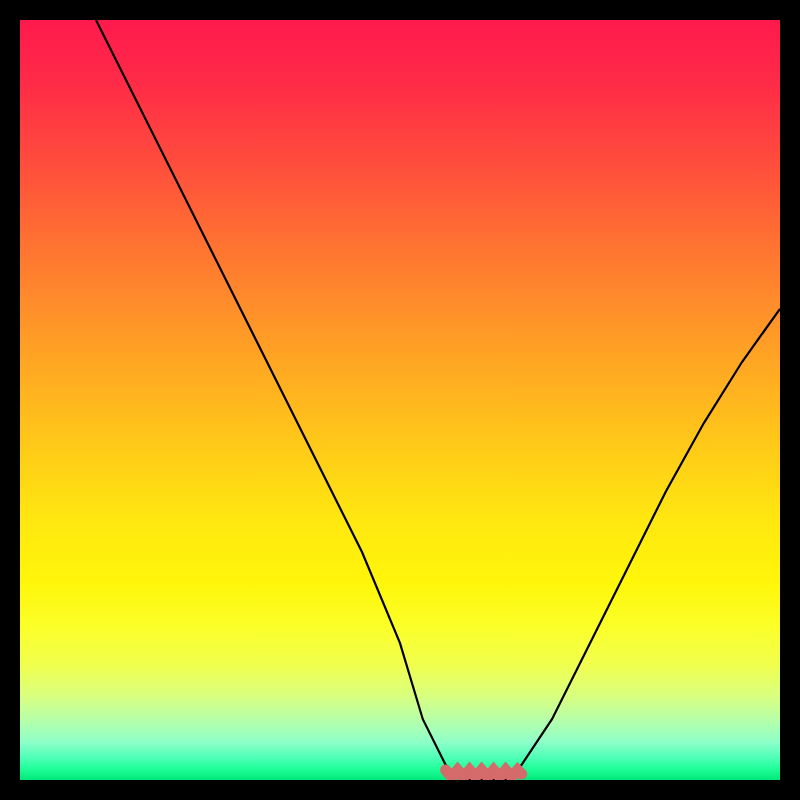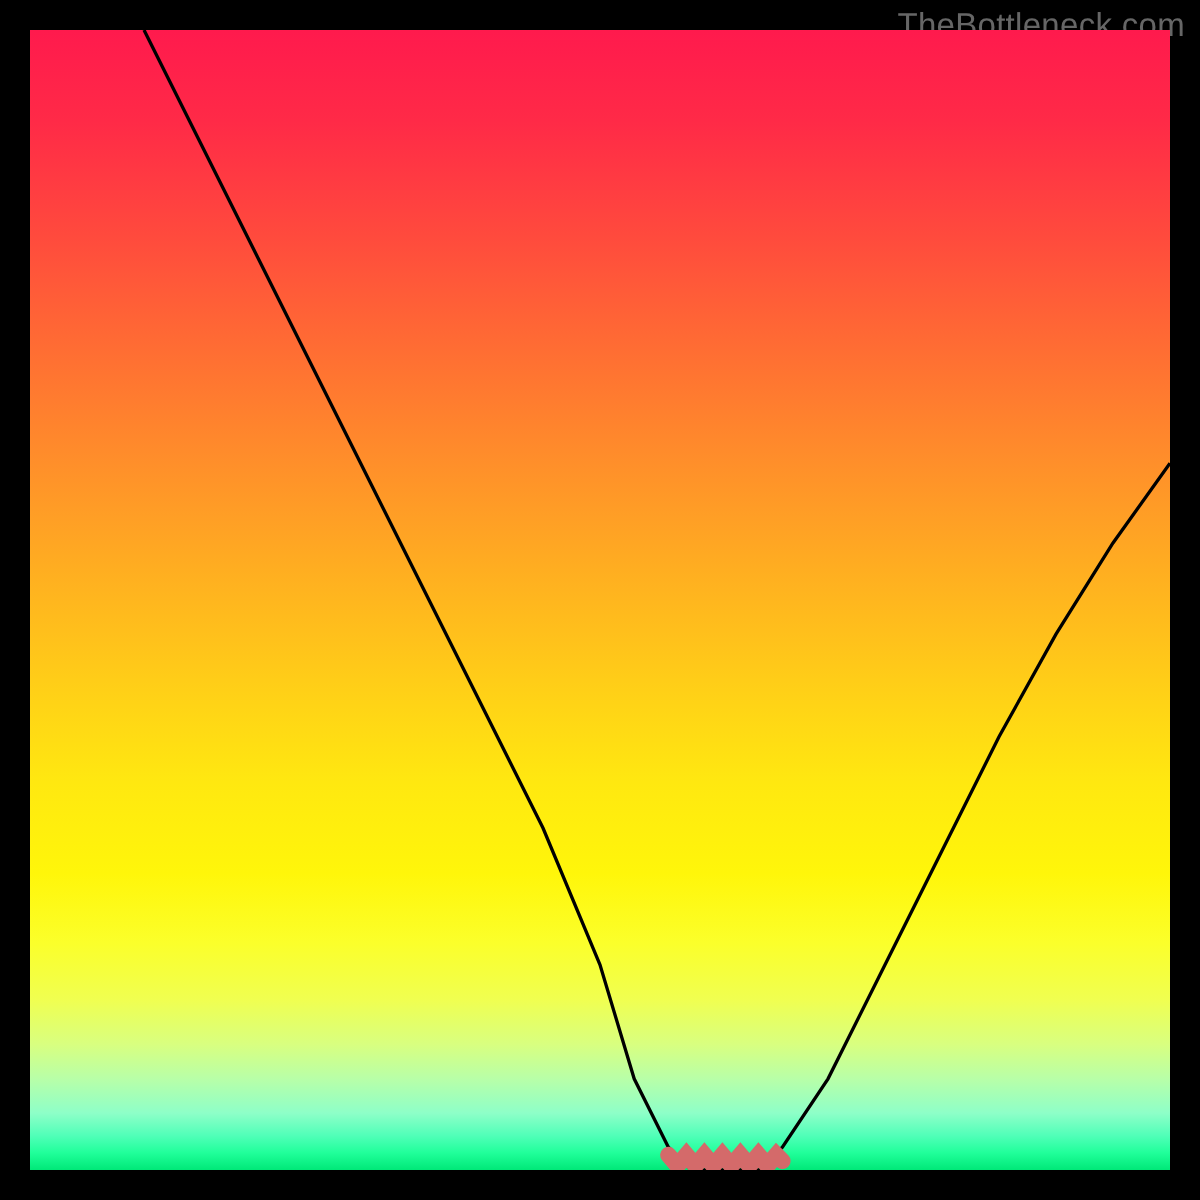--- a/index.html
+++ b/index.html
@@ -61,21 +61,20 @@
     font-size: 22px;
     letter-spacing: 0.2px;
     user-select: none;
   }
 </style>
 </head>
 <body>
 
 <div class="frame">
 
-  <div class="watermark">TheBottleneck.com</div>
 
   <div class="plot-area">
     <div class="gradient"></div>
 
     <svg class="curve" viewBox="0 0 760 760" preserveAspectRatio="none">
       <path d="M76.0 0.0 L114.0 76.0 L152.0 152.0 L190.0 228.0 L228.0 304.0 L266.0 380.0 L304.0 456.0 L342.0 532.0 L380.0 623.2 L402.8 699.2 L425.6 744.8 L440.8 760.0 L456.0 760.0 L471.2 760.0 L486.4 760.0 L501.6 744.8 L532.0 699.2 L570.0 623.2 L608.0 547.2 L646.0 471.2 L684.0 402.8 L722.0 342.0 L760.0 288.8" fill="none" stroke="#000" stroke-width="2.2"></path>
       <path d="M425.6 750.0 L431.6 757.0 L437.6 750.0 L443.6 757.0 L449.6 750.0 L455.6 757.0 L461.6 750.0 L467.6 757.0 L473.6 750.0 L479.6 757.0 L485.6 750.0 L491.6 757.0 L497.6 750.0 L501.6 754.0" fill="none" stroke="#d46a6a" stroke-width="11" stroke-linecap="round"></path>
     </svg>
   </div>
 </div>

